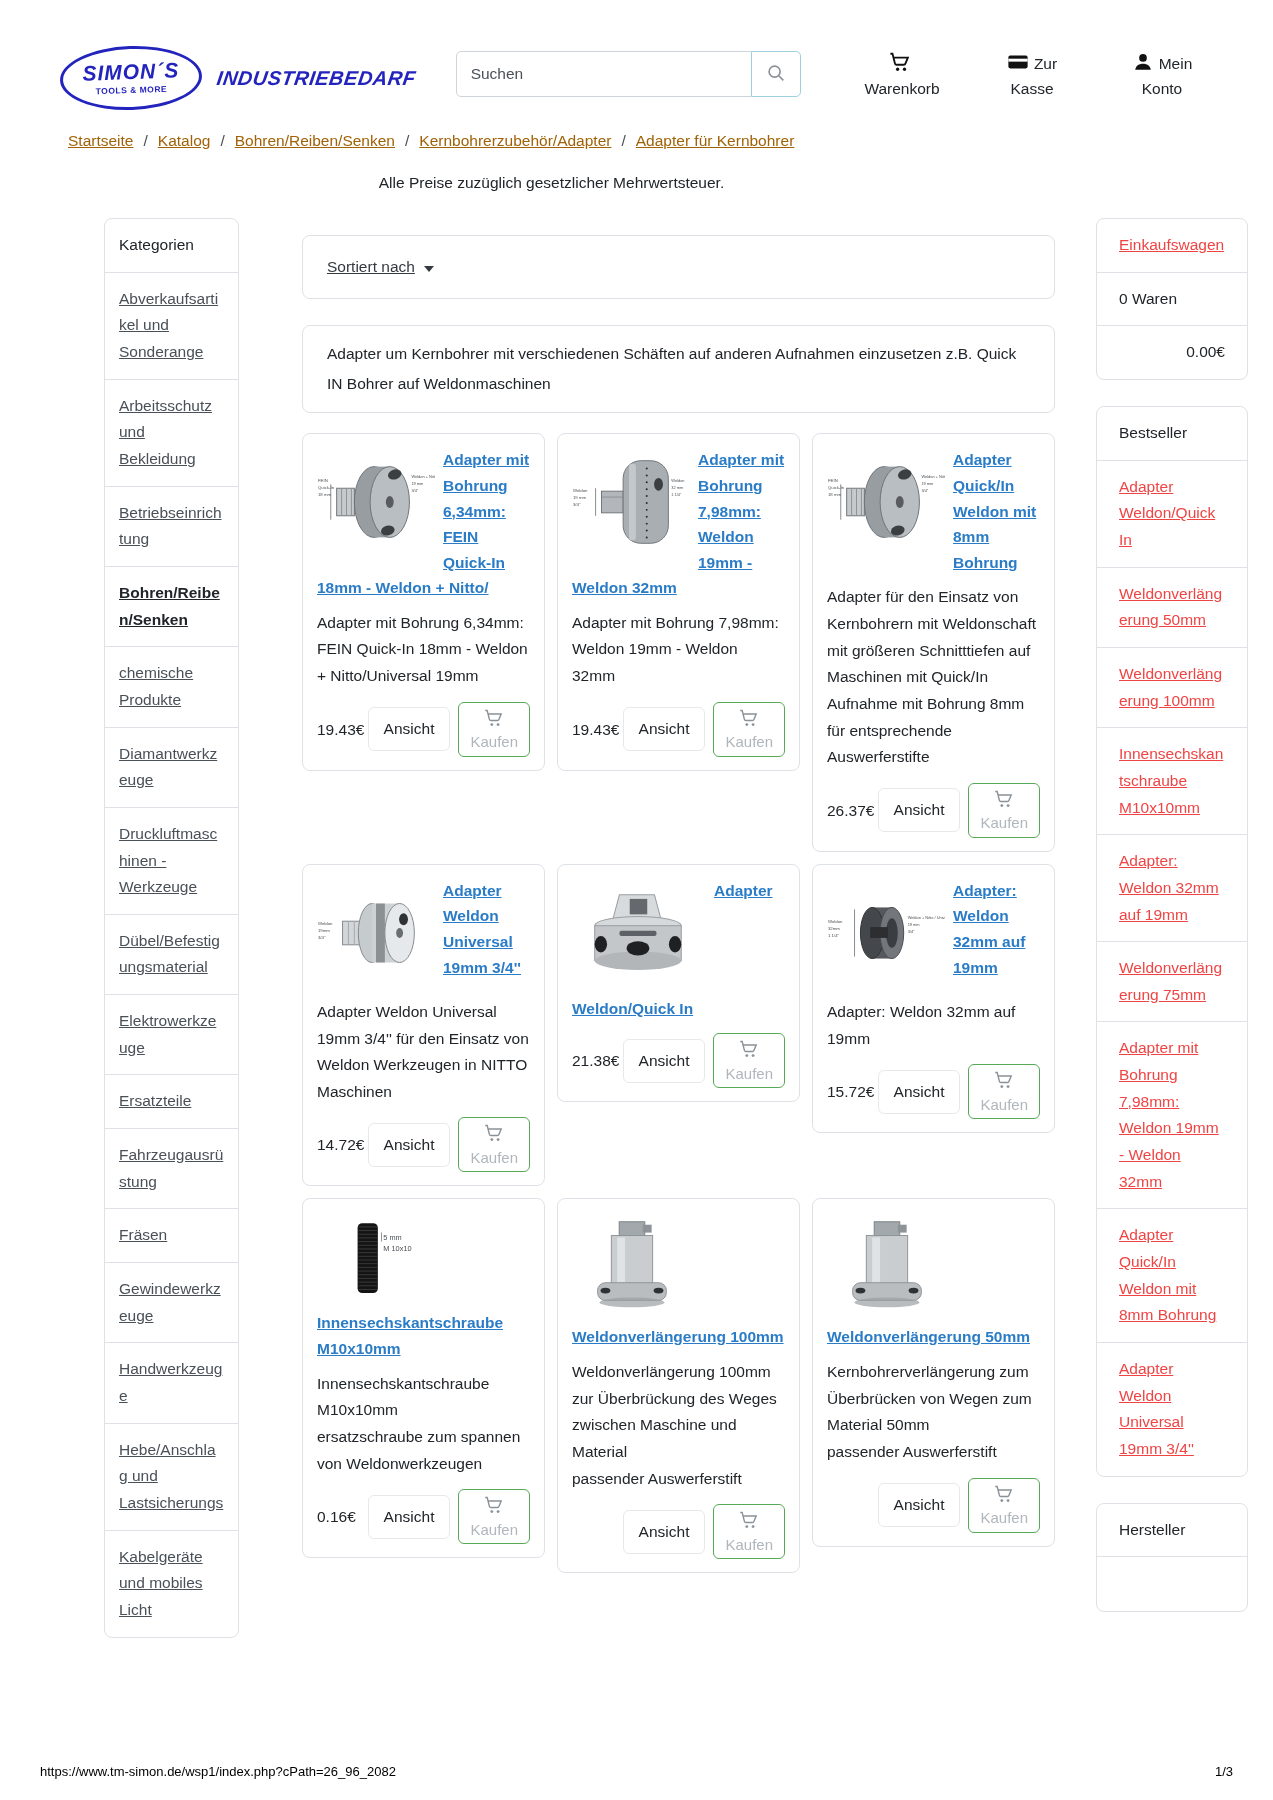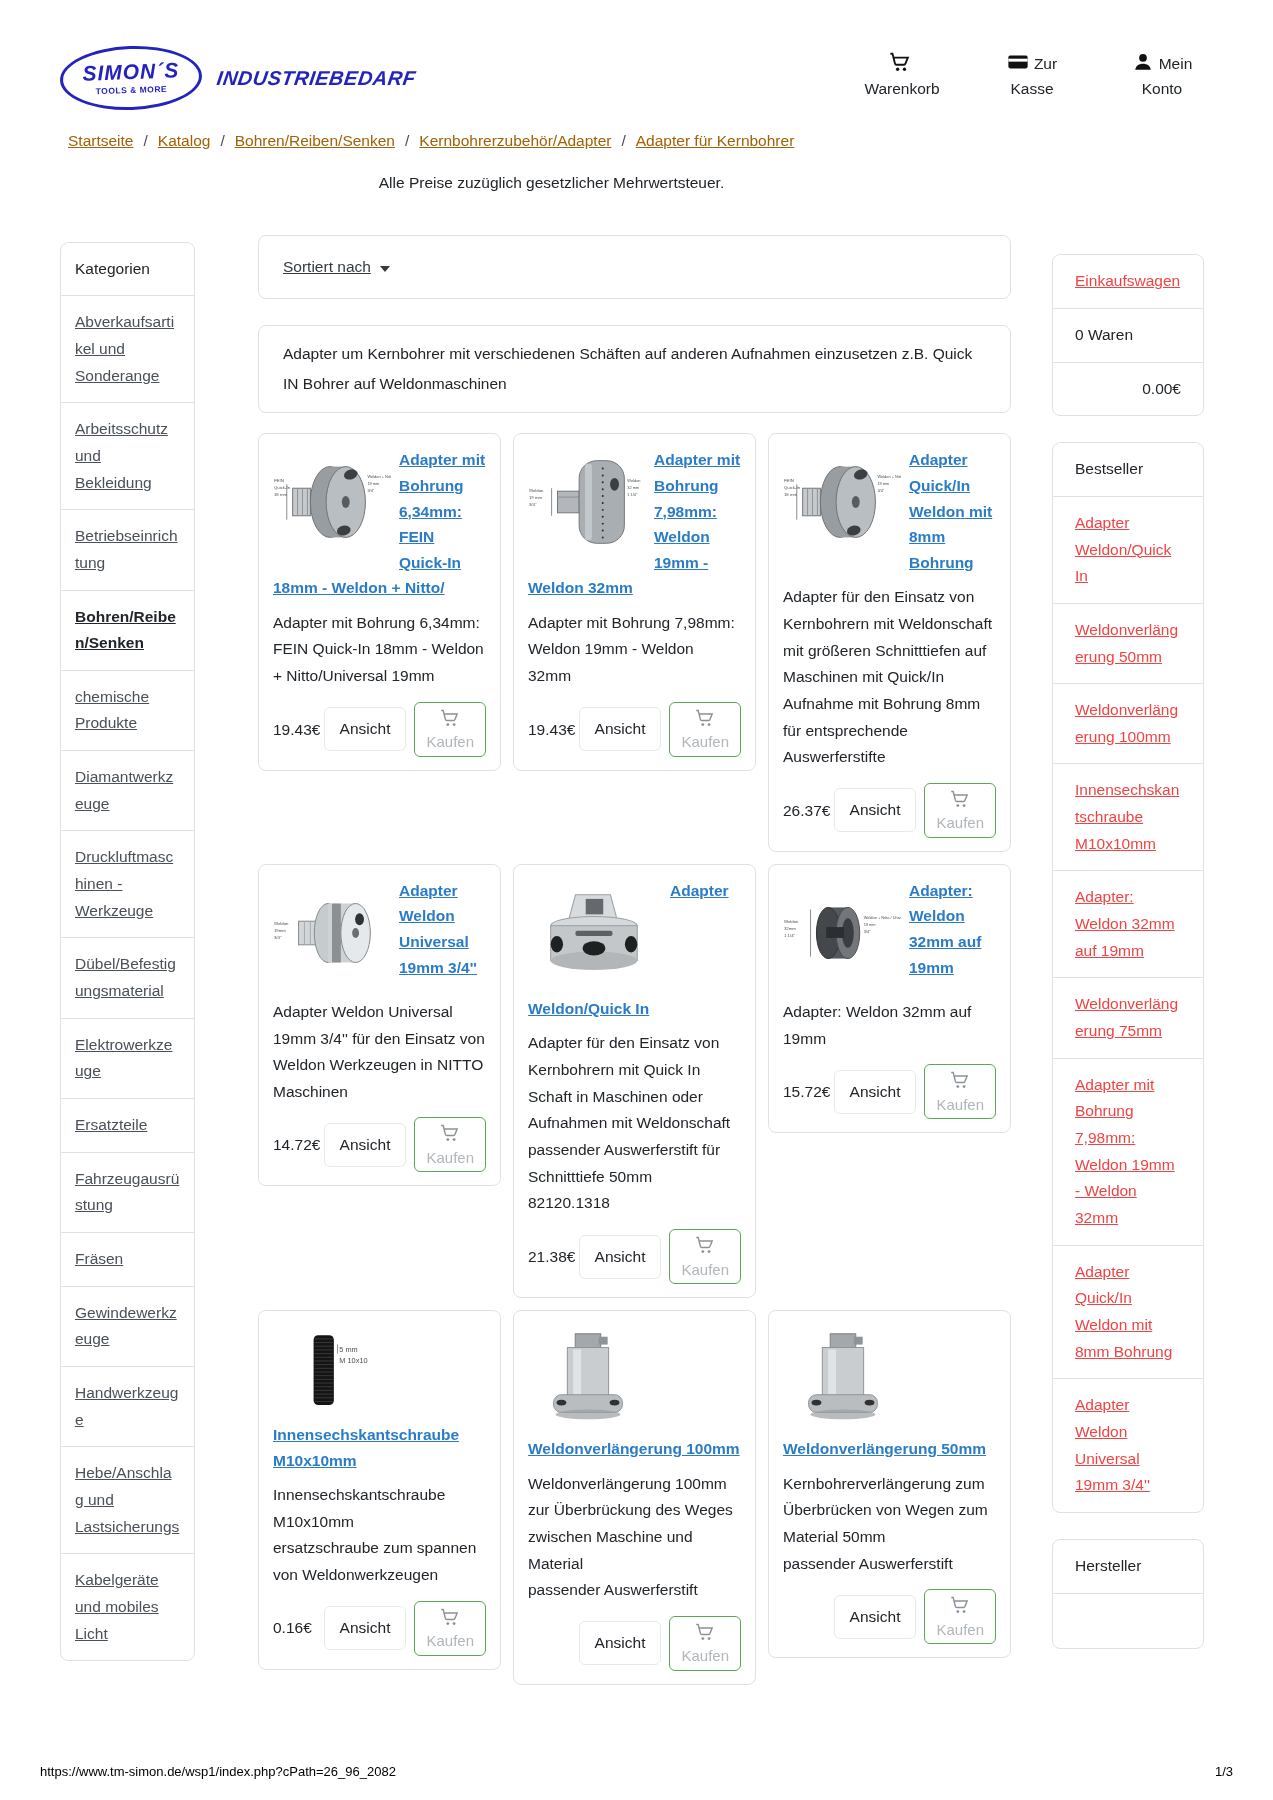--- a/index.html
+++ b/index.html
@@ -30,21 +30,21 @@
   .hnav-item { width: 90px; text-align: center; line-height: 1.6; cursor: pointer; }
   .hnav-item svg { vertical-align: -4px; margin-right: 5px; }
 
   
   .breadcrumb { padding: 22px 60px 0 68px; }
   .bc-link { color: #a16207; text-decoration: underline; }
   .bc-sep { color: #495057; margin: 0 10px; }
   .tax-note { text-align: center; padding-right: 170px; margin-top: 24px; }
 
   
-  .cols { display: flex; align-items: center; padding: 26px 66px 0 60px; }
+  .cols { display: flex; align-items: flex-start; padding: 26px 66px 0 60px; margin-left: 44px; }
   .col-left  { width: 135px; flex: none; }
   .col-main  { width: 753px; flex: none; margin-left: 63px; }
   .col-right { width: 152px; flex: none; margin-left: 41px; }
 
   .box { border: 1px solid #dee2e6; border-radius: 8px; background: #fff; }
   .box + .box { margin-top: 26px; }
   .cell { padding: 13px 14px; border-bottom: 1px solid #dee2e6; line-height: 1.72; }
   .box > .cell:last-child, .list > .cell:last-child { border-bottom: none; }
   .list { display: contents; }
   .break { overflow-wrap: anywhere; word-break: break-word; }
@@ -79,20 +79,31 @@
 
 <div class="page-clip">
 
   <div class="site-header">
     <div class="logo">
       <span class="logo-oval">
         <span class="logo-name">SIMON´S</span>
         <span class="logo-sub">TOOLS &amp; MORE</span>
       </span>
       <span class="logo-brand">INDUSTRIEBEDARF</span>
+    </div>
+    <div class="search">
+      <input class="search-input" type="text" placeholder="Suchen" style="">
+      <button class="search-btn">
+        <span>
+          <svg width="22" height="22" viewBox="0 0 24 24" fill="none">
+              <circle cx="10.5" cy="10.5" r="6" stroke="#8a9197" stroke-width="1.8"></circle>
+              <line x1="15" y1="15" x2="20" y2="20" stroke="#8a9197" stroke-width="1.8"></line>
+            </svg>
+        </span>
+      </button>
     </div>
     <div class="hnav">
       <div class="hnav-item">
         <span><svg width="22" height="22" viewBox="0 0 24 24" fill="none">
               <path d="M1.5 3h2.3l2.7 10.7a1.7 1.7 0 0 0 1.65 1.3h8.1a1.7 1.7 0 0 0 1.65-1.27L20.6 7.2H5.1" stroke="#111" stroke-width="2"></path>
               <circle cx="9.4" cy="19.9" r="1.8" fill="#111"></circle>
               <circle cx="16.9" cy="19.9" r="1.8" fill="#111"></circle>
             </svg></span><span>Warenkorb</span>
       </div>
       <div class="hnav-item">
@@ -267,23 +278,20 @@
     <path d="M46 12 h34 l8 30 h-50 z" fill="#d8dbdd" stroke="#9aa0a4"></path>
     <rect x="56" y="16" width="17" height="15" fill="#65696d"></rect>
     <ellipse cx="64" cy="42" rx="42" ry="9" fill="#d6d9db" stroke="#9aa0a4"></ellipse>
     <rect x="22" y="42" width="84" height="34" fill="#c3c7ca" stroke="#9aa0a4"></rect>
     <ellipse cx="64" cy="76" rx="42" ry="9" fill="#b2b6b9"></ellipse>
     <rect x="46" y="47" width="36" height="5" rx="2" fill="#5d6165"></rect>
     <ellipse cx="28" cy="60" rx="6" ry="8" fill="#1e2022"></ellipse>
     <ellipse cx="64" cy="64" rx="11" ry="7" fill="#1e2022"></ellipse>
     <ellipse cx="100" cy="60" rx="6" ry="8" fill="#1e2022"></ellipse>
               </svg></span><a class="card-title">Adapter Weldon/Quick In</a>
-    <div class="card-desc">Adapter für den Einsatz von Kernbohrern mit Quick In Schaft in Maschinen oder Aufnahmen mit Weldonschaft
-passender Auswerferstift für Schnitttiefe 50mm
-82120.1318</div>
     <div class="card-row">
       <span class="price">21.38€</span>
       <button class="btn btn-ansicht">Ansicht</button>
       <button class="btn btn-kaufen">
                 <span><svg width="20" height="20" viewBox="0 0 24 24" fill="none">
                     <path d="M1.5 3h2.3l2.7 10.7a1.7 1.7 0 0 0 1.65 1.3h8.1a1.7 1.7 0 0 0 1.65-1.27L20.6 7.2H5.1" stroke="#8a9197" stroke-width="1.7"></path>
                     <circle cx="9.4" cy="19.9" r="1.7" fill="#8a9197"></circle>
                     <circle cx="16.9" cy="19.9" r="1.7" fill="#8a9197"></circle>
                   </svg></span>
                 <span>Kaufen</span>

